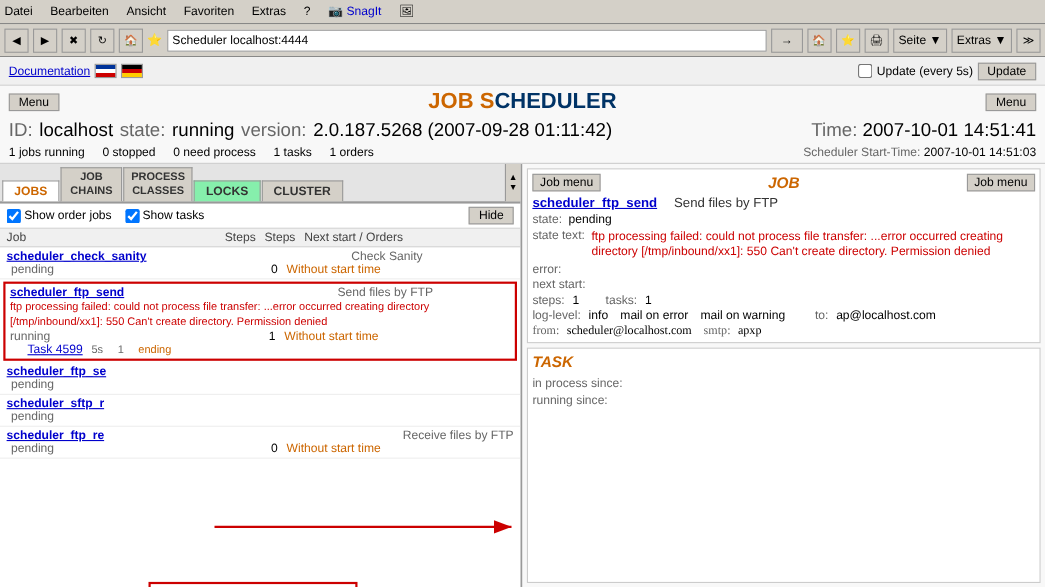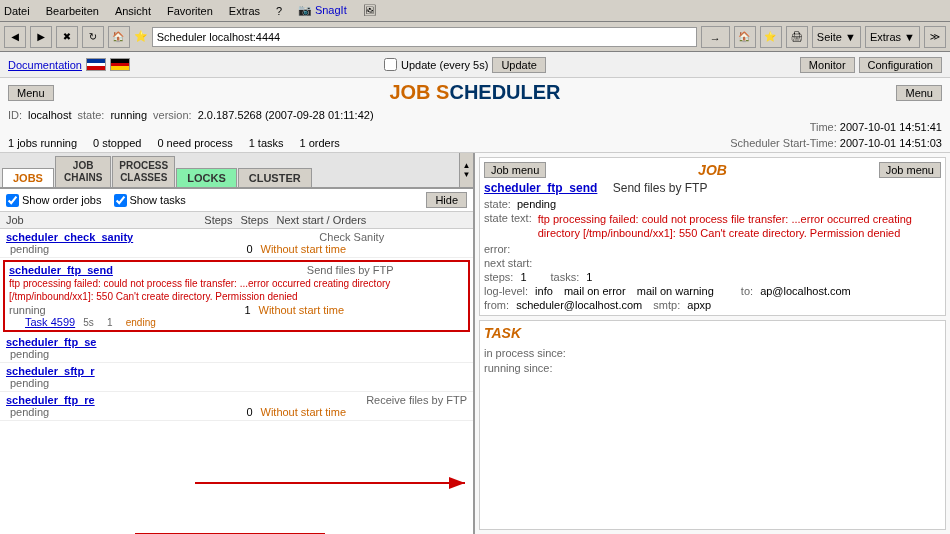--- a/index.html
+++ b/index.html
@@ -43,36 +43,32 @@
     <div style="display:flex; align-items:center; gap:4px;">
       <span style="color:#0000cc; text-decoration:underline; cursor:pointer; font-size:11px;">Documentation</span>
       <span style="display:inline-block; width:20px; height:13px; background:linear-gradient(to bottom, #003399 33%, #fff 33%, #fff 66%, #cc0000 66%); border:1px solid #999; cursor:pointer;"></span>
       <span style="display:inline-block; width:20px; height:13px; background:linear-gradient(to bottom, #000 33%, #cc0000 33%, #cc0000 66%, #ffcc00 66%); border:1px solid #999; cursor:pointer;"></span>
     </div>
     <div style="display:flex; align-items:center; gap:4px;">
       <input type="checkbox" style="margin: 0px;">
       <span style="font-size:11px;">Update (every 5s)</span>
       <button style="background:#d4d0c8; border:1px solid #999; padding:1px 8px; font-size:11px; cursor:pointer;">Update</button>
     </div>
-    <div style="display:flex; gap:4px;">
-      <button style="background:#d4d0c8; border:1px solid #999; padding:1px 8px; font-size:11px; cursor:pointer;">Monitor</button>
-      <button style="background:#d4d0c8; border:1px solid #999; padding:1px 8px; font-size:11px; cursor:pointer;">Configuration</button>
-    </div>
   </div>
 
   <div style="background:#f8f8f8; border-bottom:1px solid #ccc;">
     <div style="display:flex; justify-content:space-between; align-items:center; padding:3px 8px;">
       <button style="background:#d4d0c8; border:1px solid #999; padding:1px 8px; font-size:11px; cursor:pointer;">Menu</button>
       <div style="text-align:center;">
         <span style="font-size:20px; font-weight:bold; color:#cc6600;">JOB</span><span style="font-size:20px; font-weight:bold; color:#003366;">
         <span style="color:#cc6600;">S</span><span>CHEDULER</span></span>
       </div>
       <button style="background:#d4d0c8; border:1px solid #999; padding:1px 8px; font-size:11px; cursor:pointer;">Menu</button>
     </div>
-    <div style="display:flex; justify-content:space-between; padding:2px 8px 4px; font-size:11px;flex-direction:column;">
+    <div style="display:flex; justify-content:space-between; padding:2px 8px 4px; font-size:17px;">
       <div style="display:flex; gap:6px;">
         <span style="color:#666;">ID:</span>
         <span>localhost</span>
         <span style="color:#666;">state:</span>
         <span>running</span>
         <span style="color:#666;">version:</span>
         <span>2.0.187.5268 (2007-09-28 01:11:42)</span>
       </div>
       <div style="text-align:right;">
         <span style="color:#666;">Time:</span>
@@ -268,21 +264,21 @@
           </div>
         </div>
         <div style="font-size:11px; margin-bottom:2px;">
           <span style="color:#666;">log-level:</span>
           <span style="margin-left:4px;">info</span>
           <span style="margin-left:8px;">mail on error</span>
           <span style="margin-left:8px;">mail on warning</span>
           <span style="color:#666; margin-left:24px;">to:</span>
           <span style="margin-left:4px;">ap@localhost.com</span>
         </div>
-        <div style="font-size:11px;">
+        <div style="font-size:11px;font-family:Liberation Serif, serif;">
           <span style="color:#666;">from:</span>
           <span style="margin-left:4px;">scheduler@localhost.com</span>
           <span style="color:#666; margin-left:8px;">smtp:</span>
           <span style="margin-left:4px;">apxp</span>
         </div>
       </div>
 
       <div style="border:1px solid #ccc; padding:4px; background:#fff; flex:1;">
         <div style="text-align:left; margin-bottom:6px;">
           <span style="color:#cc6600; font-size:14px; font-weight:bold; font-style:italic;">TASK</span>

